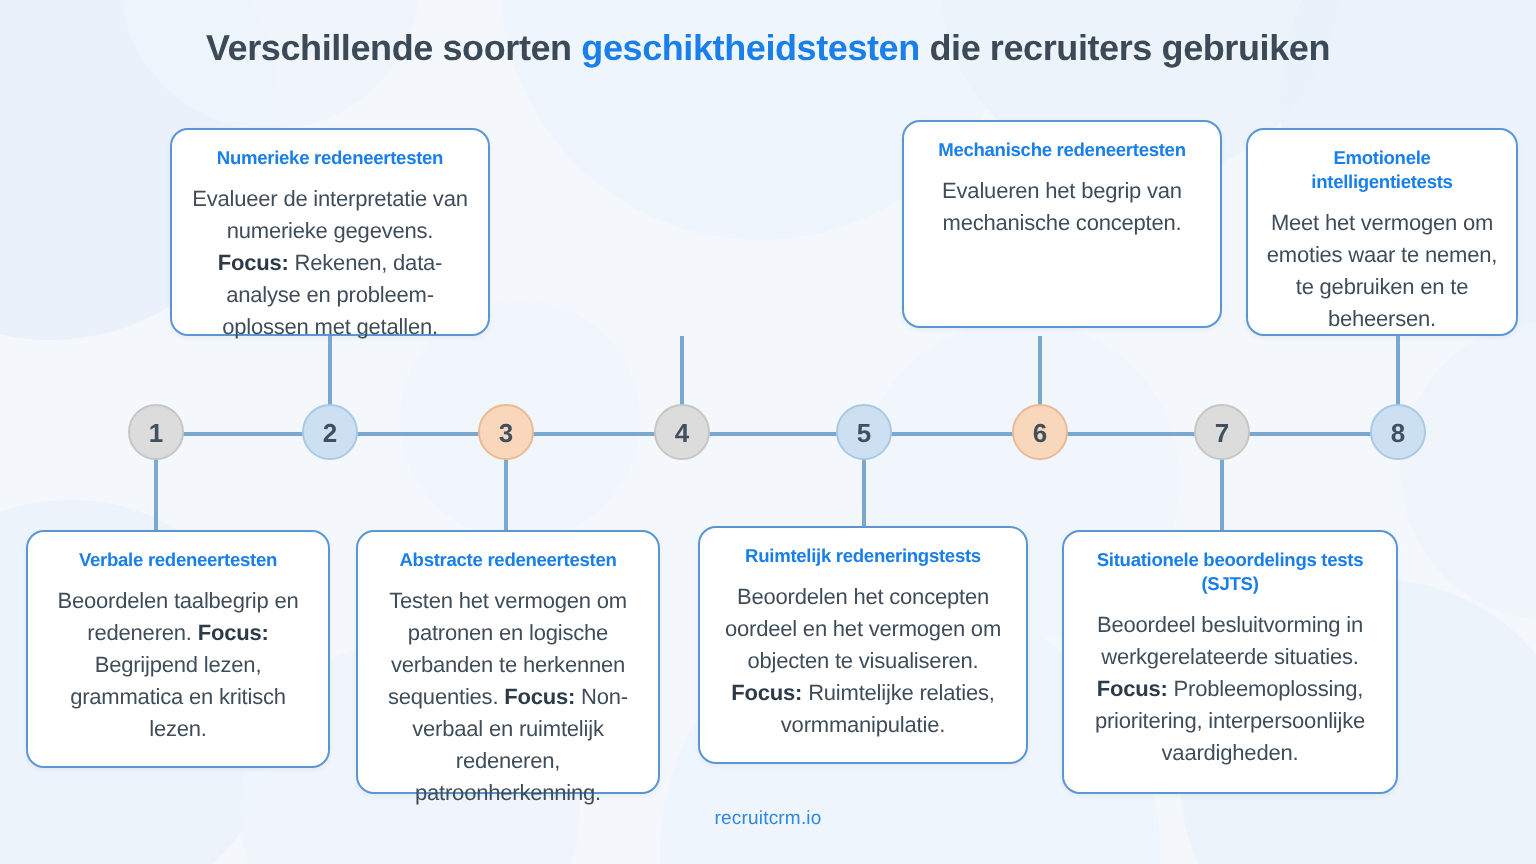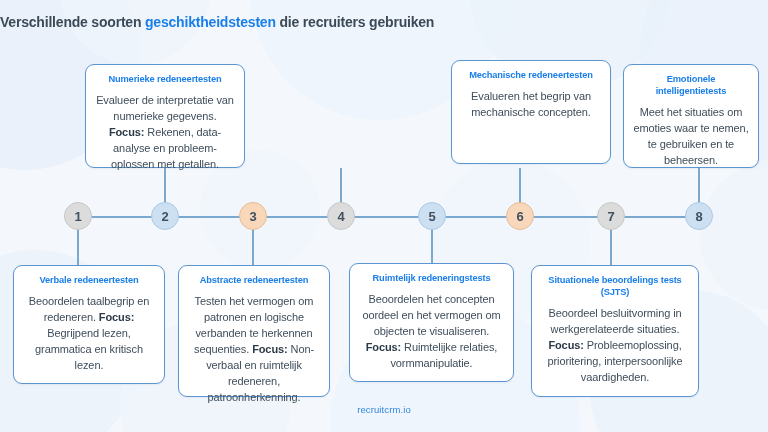--- a/index.html
+++ b/index.html
@@ -22,21 +22,22 @@
   .blob.b7 { width:170px; height:170px; left:120px; top:320px;  background:#eef5fb; }
   .blob.b8 { width:250px; height:250px; left:330px; top:300px;  background:#edf4fb; }
   .blob.b9 { width:200px; height:200px; left:590px; top:290px;  background:#eaf2fa; }
   .blob.b10{ width:150px; height:150px; left:700px; top:160px;  background:#eef5fb; }
   .blob.b11{ width:120px; height:120px; left:200px; top:150px;  background:#f0f6fc; }
   .blob.b12{ width:160px; height:160px; left:430px; top:160px;  background:#eff6fc; }
 
   
   .title {
     position:absolute; left:0; right:0; top:14px;
-    font-size:14px; font-weight:bold;
+    text-align:center;
+    font-size:18px; font-weight:bold;
     color:#3c4a57; letter-spacing:-.2px;
     z-index:5;
   }
   .title .hl { color:#1a7fe8; }
 
   
   .stage { position:absolute; inset:0; z-index:4; }
 
   
   .rail {
@@ -128,21 +129,21 @@
   </div>
 
 
   <div class="card" style="left:451px; top:60px; width:160px; height:104px;">
     <h3>Mechanische redeneertesten</h3>
     <p><span>Evalueren het begrip van mechanische concepten.</span><b></b><span></span></p>
   </div>
 
   <div class="card" style="left:623px; top:64px; width:136px; height:104px;">
     <h3>Emotionele intelligentietests</h3>
-    <p><span>Meet het situaties om emoties waar te nemen, te gebruiken en te beheersen.</span><b></b><span></span></p>
+    <p><span>Meet het vermogen om emoties waar te nemen, te gebruiken en te beheersen.</span><b></b><span></span></p>
   </div>
 
   <div class="stem" style="left:164px; top:168px; height:48px;"></div>
   <div class="stem" style="left:340px; top:168px; height:48px;"></div>
   <div class="stem" style="left:519px; top:168px; height:48px;"></div>
   <div class="stem" style="left:698px; top:168px; height:48px;"></div>
 
   <div class="stem" style="left:77px;  top:217px; height:48px;"></div>
   <div class="stem" style="left:252px; top:217px; height:48px;"></div>
   <div class="stem" style="left:431px; top:217px; height:48px;"></div>

